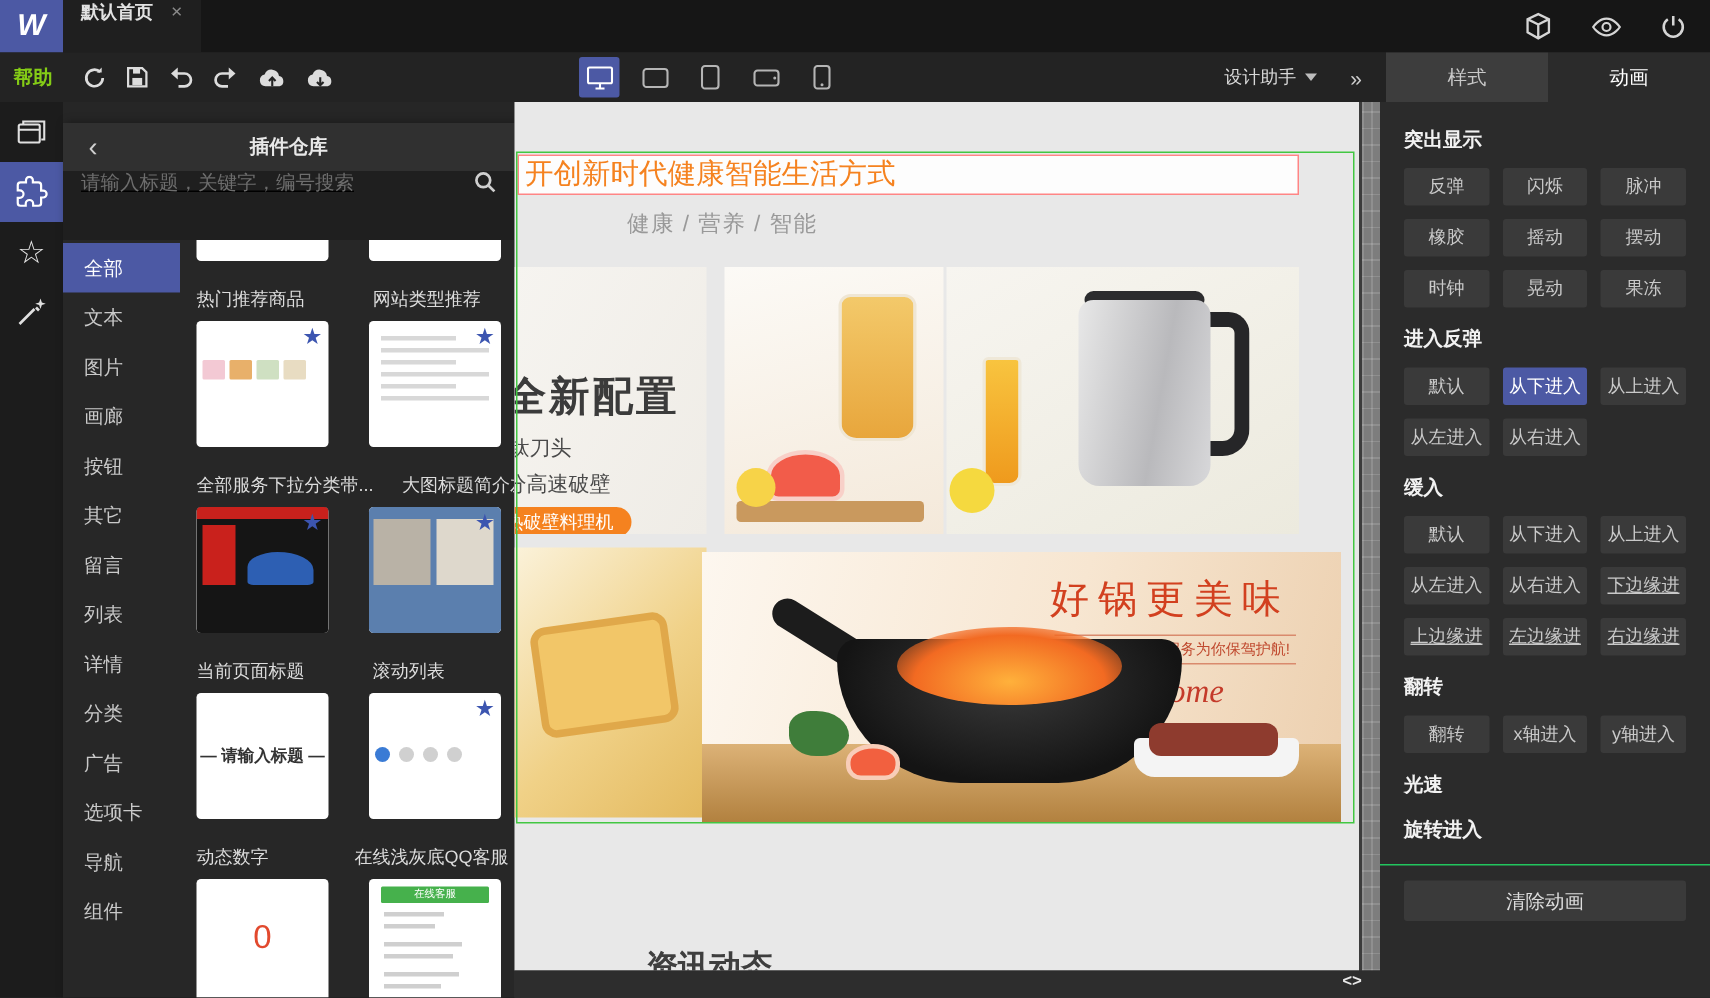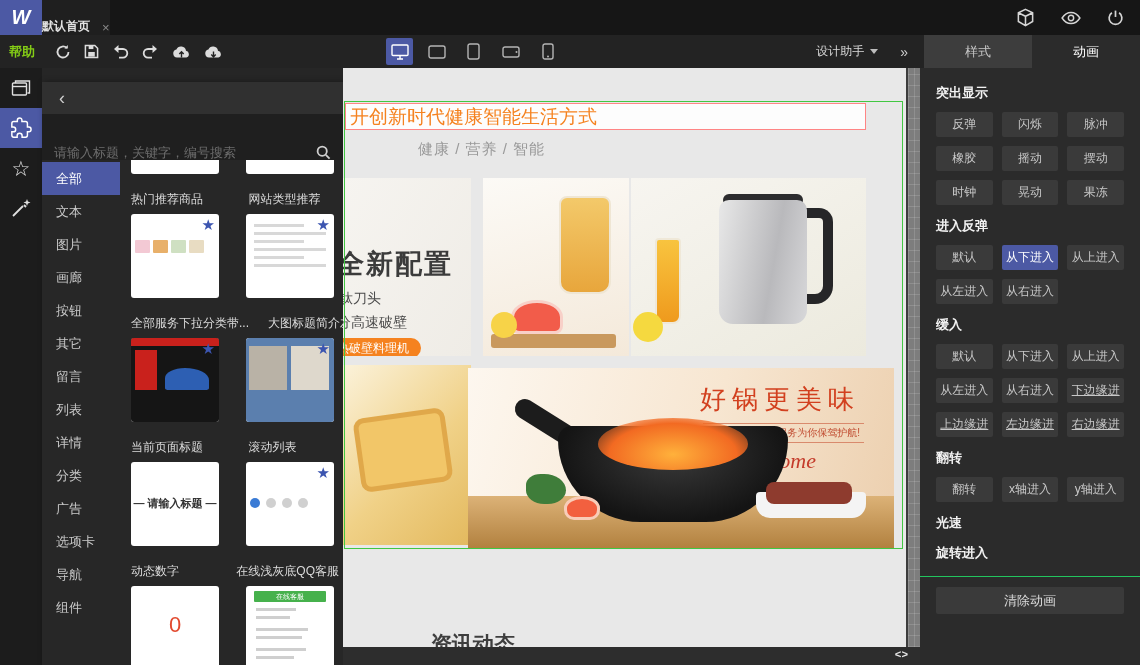--- a/index.html
+++ b/index.html
@@ -3,21 +3,21 @@
 <meta charset="utf-8">
 <style>
   * { margin:0; padding:0; box-sizing:border-box; }
   html,body { width:1140px; height:665px; overflow:hidden; background:#262626;
     font-family:"Liberation Sans","DejaVu Sans",sans-serif; }
 
   
   #topbar { position:absolute; left:0; top:0; width:1140px; height:35px; background:#161616; display:flex; align-items:stretch; }
   #logo { width:42px; height:35px; background:#4c59a4; color:#fff; font-weight:bold; font-size:20px;
     display:flex; align-items:center; justify-content:center; font-style:italic; }
-  #page-tab { height:35px; background:#1f1f1f; display:flex; align-items:flex-end; padding:0 0; gap:12px; }
+  #page-tab { height:35px; background:#1f1f1f; display:flex; align-items:flex-start; padding:0 12px; gap:12px; }
   #page-tab .t { color:#e2e2e2; font-size:12px; font-weight:bold; }
   #page-tab .x { color:#8a8a8a; font-size:13px; cursor:pointer; }
   #topbar-right { margin-left:auto; display:flex; align-items:center; gap:26px; padding-right:16px; }
 
   
   #toolbar { position:absolute; left:0; top:35px; width:1140px; height:33px; background:#232323; }
   #help-label { position:absolute; left:9px; top:8px; color:#84cc16; font-size:13px; font-weight:bold; }
   #tb-actions { position:absolute; left:55px; top:0; height:33px; display:flex; align-items:center; gap:13px; }
   #tb-devices { position:absolute; left:386px; top:3px; display:flex; gap:10px; }
   .dev { width:27px; height:27px; display:flex; align-items:center; justify-content:center; border-radius:2px; }
@@ -35,21 +35,21 @@
   #sidebar { position:absolute; left:0; top:68px; width:42px; height:597px; background:#1c1c1c; }
   .sb-item { width:42px; height:40px; display:flex; align-items:center; justify-content:center; }
   .sb-item.sel { background:#4c59a4; }
   .sb-item .star-glyph { color:#e6e6e6; font-size:21px; line-height:1; }
 
   
   #plugin-panel { position:absolute; left:42px; top:82px; width:301px; height:583px; background:#272727; display:flex; flex-direction:column; box-shadow:2px 0 6px rgba(0,0,0,.4); }
   #pp-header { height:32px; background:#303030; display:flex; align-items:center; color:#e8e8e8; }
   #pp-back { width:40px; text-align:center; font-size:18px; color:#cfcfcf; }
   #pp-title { flex:1; text-align:center; font-size:13px; font-weight:bold; margin-right:40px; }
-  #pp-search { height:46px; background:#1f1f1f; display:flex; align-items:flex-end; padding:0 12px; }
+  #pp-search { height:46px; background:#1f1f1f; display:flex; align-items:flex-start; padding:0 12px;text-decoration:underline; }
   #pp-search input { flex:1; background:transparent; border:none; outline:none; color:#bdbdbd; font-size:13px; }
   #pp-search input::placeholder { color:#6d6d6d; }
   #pp-body { flex:1; display:flex; overflow:hidden; }
   #pp-cats { width:78px; background:#272727; padding-top:2px; }
   .cat { height:33px; line-height:33px; padding-left:14px; color:#c9c9c9; font-size:13px; }
   .cat.sel { background:#4c59a4; color:#fff; }
   #pp-grid { flex:1; padding:0 4px 0 11px; overflow:hidden; }
   .pp-row { display:flex; gap:27px; }
   .pcard { width:88px; background:#fff; border-radius:3px; position:relative; overflow:hidden; }
   .pcard.partial { height:14px; border-radius:0 0 3px 3px; }
@@ -275,20 +275,21 @@
         <path d="M2 18L12 8" stroke="#e0e0e0" stroke-width="1.8"></path>
         <path d="M13 7l2 2" stroke="#e0e0e0" stroke-width="1.8"></path>
         <path d="M16 1l.9 2.6L19.5 4.5l-2.6.9L16 8l-.9-2.6L12.5 4.5l2.6-.9z" fill="#e0e0e0"></path>
       </svg>
   </div>
 </div>
 
 <div id="plugin-panel">
   <div id="pp-header">
     <span id="pp-back">‹</span>
+    <span id="pp-title">插件仓库</span>
   </div>
   <div id="pp-search">
     <input placeholder="请输入标题，关键字，编号搜索" style="">
     <span>
       <svg class="ic" width="15" height="15" viewBox="0 0 15 15">
           <circle cx="6.2" cy="6.2" r="4.6" stroke="#cfcfcf" stroke-width="1.8" fill="none"></circle>
           <path d="M9.8 9.8l3.8 3.8" stroke="#cfcfcf" stroke-width="1.8"></path>
         </svg>
     </span>
   </div>

